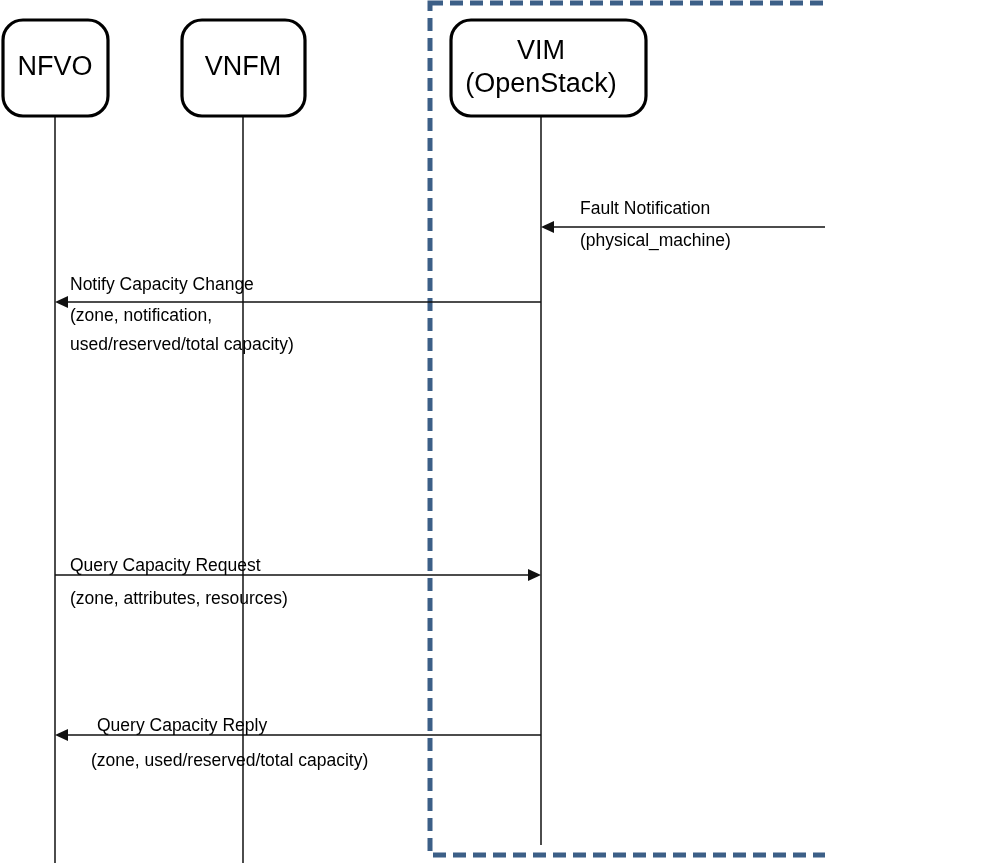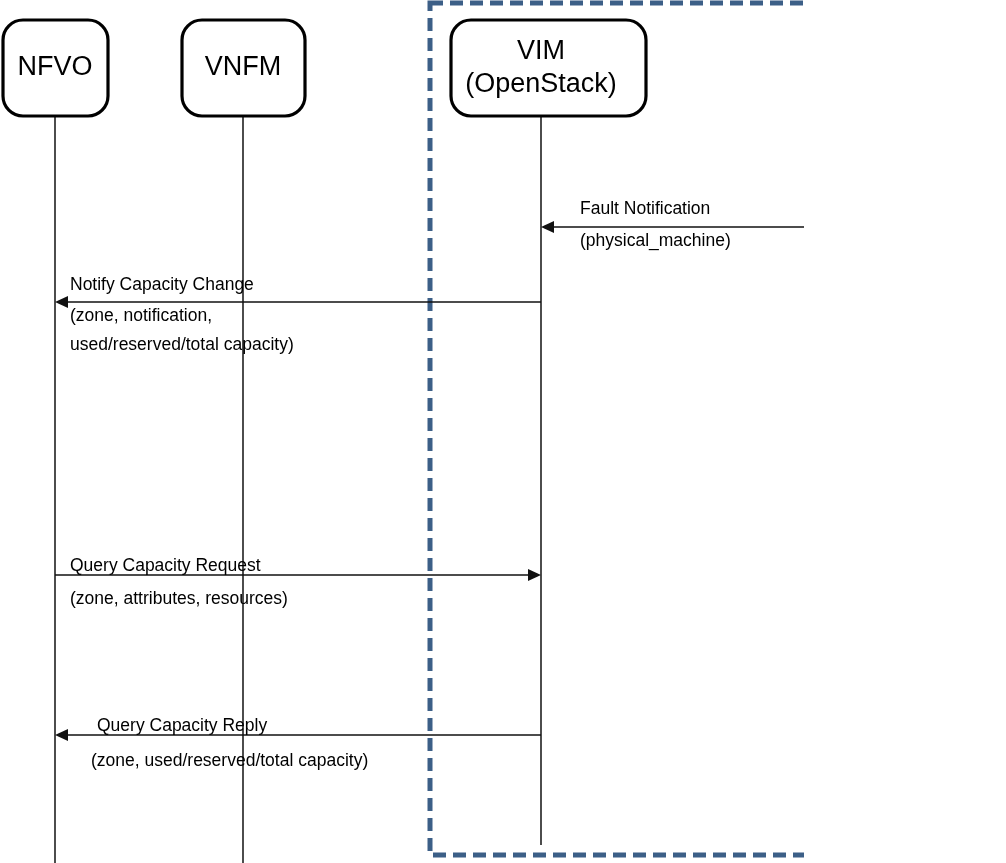--- a/index.html
+++ b/index.html
@@ -11,20 +11,21 @@
   body {
     font-family: "Liberation Sans", sans-serif;
     -webkit-font-smoothing: antialiased;
   }
   #diagram-root {
     position: relative;
     width: 804px;
     height: 863px;
     background: #ffffff;
     overflow: hidden;
+    padding-left: 21px;
   }
   #diagram-svg {
     position: absolute;
     top: 0;
     left: 0;
     width: 1006px;
     height: 863px;
     display: block;
   }
   .lifeline-box-rect {

